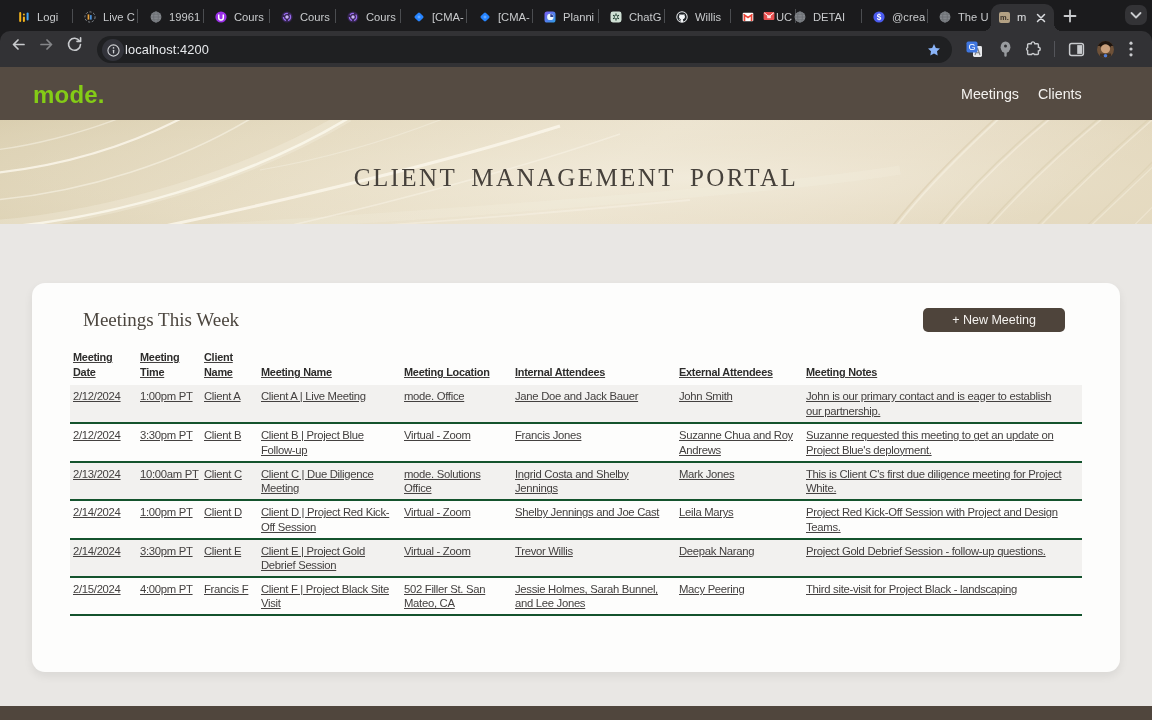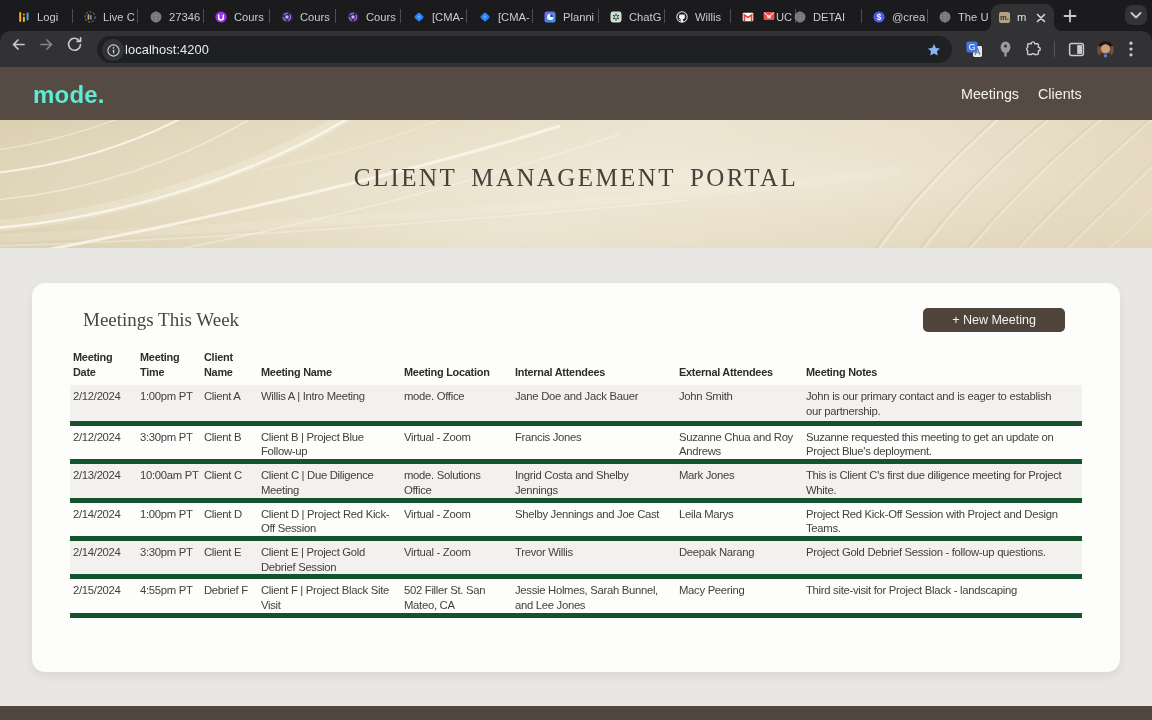--- a/index.html
+++ b/index.html
@@ -14,41 +14,41 @@
 .ttxt { display:inline-block; font-size:11.2px; color:#c9cbcd; white-space:nowrap; overflow:hidden; margin-left:1px; }
 .tsep { position:absolute; top:9px; width:1px; height:14px; background:#4b4d50; }
 #activetab { position:absolute; left:991px; top:4px; width:63px; height:27px; background:#323235; border-radius:9px 9px 0 0; }
 #toolbar { position:absolute; left:0; top:31px; width:1152px; height:36px; background:#323235; border-radius:10px 10px 0 0; }
 #urlpill { position:absolute; left:97px; top:36px; width:855px; height:27px; border-radius:14px; background:#1f2022; }
 #urltext { position:absolute; left:125px; top:42px; font-size:12.8px; color:#e7e9ec; letter-spacing:0.1px; }
 .tbi { position:absolute; }
 
 
 #appheader { position:absolute; left:0; top:67px; width:1152px; height:53px; background:#554b42; }
-#logo { position:absolute; left:33px; top:14px; font-size:24px; font-weight:bold; color:#5eead4; letter-spacing:0.2px; }
+#logo { position:absolute; left:33px; top:14px; font-size:24px; font-weight:bold; color:#84cc16; letter-spacing:0.2px; }
 .nav { position:absolute; top:19px; font-size:14.3px; color:#f4f2ef; }
-#banner { position:absolute; left:0; top:120px; width:1152px; height:128px; overflow:hidden; }
+#banner { position:absolute; left:0; top:120px; width:1152px; height:104px; overflow:hidden; }
 #bannertitle { position:absolute; left:0; top:44px; width:1152px; text-align:center;
   font-family:"Liberation Serif",serif; font-size:25px; color:#46413b; letter-spacing:2.4px; word-spacing:6px; }
 #footer { position:absolute; left:0; top:706px; width:1152px; height:14px; background:#50463d; }
 
 
 #card { position:absolute; left:32px; top:283px; width:1088px; height:389px; background:#fdfdfc;
   border-radius:13px; box-shadow:0 4px 10px rgba(0,0,0,0.07); }
 #cardtitle { position:absolute; left:51px; top:26px; font-family:"Liberation Serif",serif; font-size:19px; color:#4c463f; }
 #newbtn { position:absolute; left:891px; top:25px; width:142px; height:24px; background:#4e443b; border-radius:5px;
   color:#f5f3f0; font-size:12.5px; text-align:center; line-height:24px; }
 
 
 #mtable { position:absolute; left:38px; top:62px; width:1012px; border-collapse:collapse; table-layout:fixed;
-  font-size:11.3px; letter-spacing:-0.3px; color:#444140; }
+  font-size:11.3px; letter-spacing:-0.3px; color:#444140;text-decoration:underline; }
 #mtable th { text-align:left; font-size:10.9px; letter-spacing:-0.25px; color:#2d2c2b; font-weight:bold; vertical-align:bottom; white-space:nowrap;
   padding:0 0 5px 3px; line-height:15px; height:40px; }
 #mtable td { vertical-align:top; white-space:nowrap; padding:4px 0 0 3px; line-height:14.5px; height:38.4px; }
-#mtable tbody tr { border-bottom:5px solid #14532d; }
+#mtable tbody tr { border-bottom:2px solid #14532d; }
 #mtable tr.odd { background:#f2f1ef; }
 </style></head>
 <body>
 <div id="stage">
 
 <div id="tabbar">
 <div class="tab" style="left:18px">
         <span class="tfav">
           <svg width="12" height="12" viewBox="0 0 12 12" style="">
             <rect x="1.2" y="1" width="2" height="10" rx="1" fill="#f2b31c"></rect>
@@ -72,21 +72,21 @@
       </div>
 <div class="tsep" style="left:137px"></div>
 <div class="tab" style="left:150px">
         <span class="tfav">
           <svg width="12" height="12" viewBox="0 0 12 12" style="">
             <circle cx="6" cy="6" r="5.4" fill="#83868b"></circle>
             <ellipse cx="6" cy="6" rx="2.4" ry="5.4" fill="none" stroke="#6a6d72" stroke-width="0.8"></ellipse>
             <path d="M0.8 6 H11.2 M1.6 3.2 H10.4 M1.6 8.8 H10.4" stroke="#6a6d72" stroke-width="0.8" fill="none"></path>
           </svg>
         </span>
-        <span class="ttxt" style="width:34px">27346</span>
+        <span class="ttxt" style="width:34px">19961</span>
       </div>
 <div class="tsep" style="left:203px"></div>
 <div class="tab" style="left:215px">
         <span class="tfav">
           <svg width="12" height="12" viewBox="0 0 12 12" style="">
             <circle cx="6" cy="6" r="5.6" fill="#9b30e8"></circle>
             <path d="M3.7 3.6 v3.1 a2.3 2.3 0 0 0 4.6 0 V3.6" fill="none" stroke="#fff" stroke-width="1.5"></path>
           </svg>
         </span>
         <span class="ttxt" style="width:33px">Cours</span>
@@ -387,21 +387,21 @@
             <th>Internal Attendees</th>
             <th>External Attendees</th>
             <th>Meeting Notes</th>
 </tr>
         </thead>
 <tbody>
 <tr class="odd">
             <td>2/12/2024</td>
             <td>1:00pm PT</td>
             <td>Client A</td>
-            <td>Willis A | Intro Meeting</td>
+            <td>Client A | Live Meeting</td>
             <td>mode. Office</td>
             <td>Jane Doe and Jack Bauer</td>
             <td>John Smith</td>
             <td>John is our primary contact and is eager to establish<br>our partnership.</td>
           </tr>
 <tr>
             <td>2/12/2024</td>
             <td>3:30pm PT</td>
             <td>Client B</td>
             <td>Client B | Project Blue<br>Follow-up</td>
@@ -435,22 +435,22 @@
             <td>3:30pm PT</td>
             <td>Client E</td>
             <td>Client E | Project Gold<br>Debrief Session</td>
             <td>Virtual - Zoom</td>
             <td>Trevor Willis</td>
             <td>Deepak Narang</td>
             <td>Project Gold Debrief Session - follow-up questions.</td>
           </tr>
 <tr>
             <td>2/15/2024</td>
-            <td>4:55pm PT</td>
-            <td>Debrief F</td>
+            <td>4:00pm PT</td>
+            <td>Francis F</td>
             <td>Client F | Project Black Site<br>Visit</td>
             <td>502 Filler St. San<br>Mateo, CA</td>
             <td>Jessie Holmes, Sarah Bunnel,<br>and Lee Jones</td>
             <td>Macy Peering</td>
             <td>Third site-visit for Project Black - landscaping</td>
           </tr>
 </tbody>
 </table>
 </div>
 

